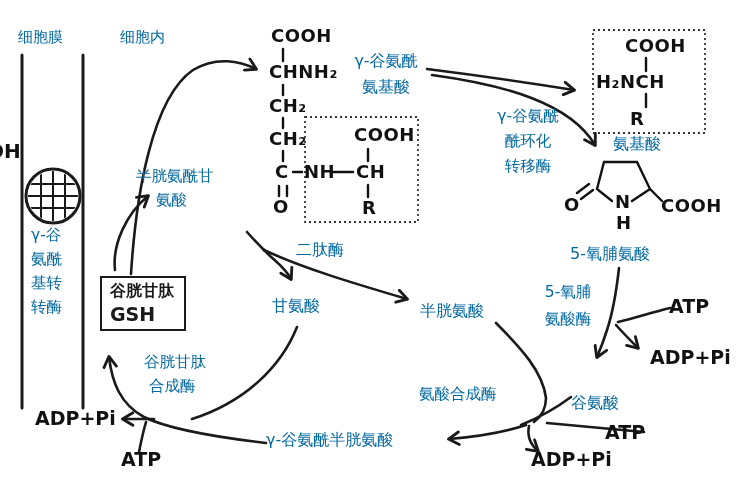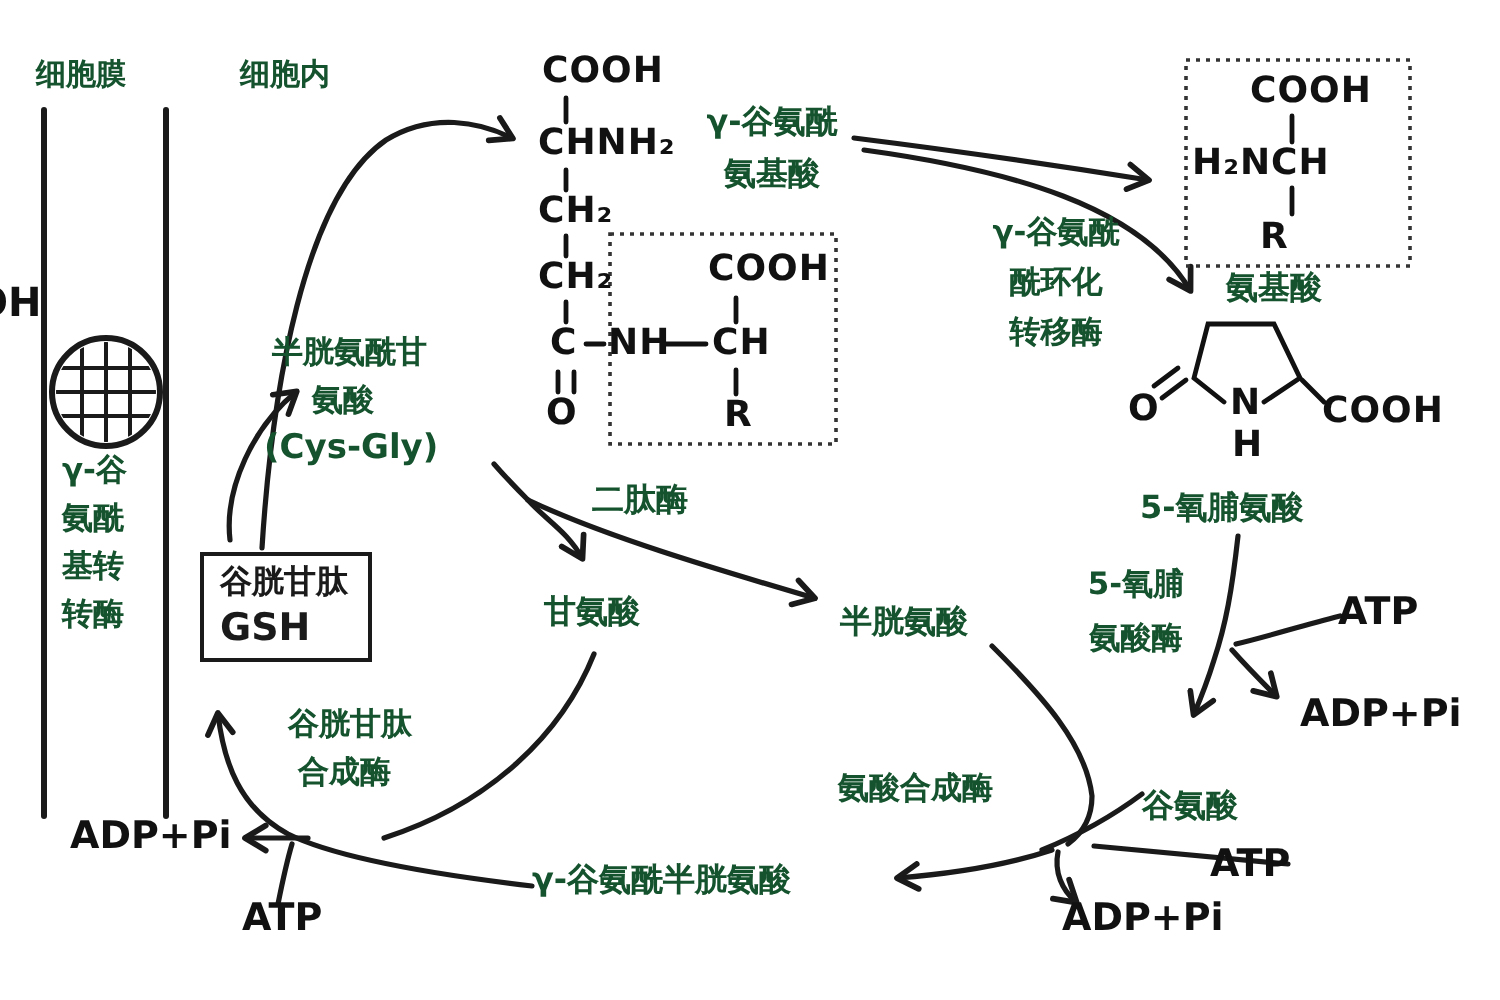--- a/index.html
+++ b/index.html
@@ -2,21 +2,21 @@
 <html><head>
 <meta charset="utf-8">
 <style>
   html,body{margin:0;padding:0;background:#fff;}
   #stage{
     position:relative;width:750px;height:500px;background:#ffffff;
     overflow:hidden;font-family:"DejaVu Sans","Liberation Sans",sans-serif;
     color:#1a1a1a;
   }
   #lines{position:absolute;left:0;top:0;width:750px;height:500px;}
-  .lbl{position:absolute;font-weight:700;color:#14532d;font-size:15px;
+  .lbl{position:absolute;font-weight:400;color:#0369a1;font-size:15px;
        line-height:1.15;white-space:nowrap;}
   .s16{font-size:16px;}
   .s15{font-size:15.5px;}
   .chem{position:absolute;font-weight:700;color:#111;font-size:18px;
         line-height:1;white-space:nowrap;letter-spacing:0.5px;}
   .cof{position:absolute;font-weight:700;color:#111;font-size:19px;
        line-height:1;white-space:nowrap;}
   .ctr{text-align:center;}
   #gsh-box{
     position:absolute;left:100px;top:276px;width:86px;height:55px;
@@ -134,21 +134,20 @@
   <div class="lbl s15 vcol" style="top:275px;">基转</div>
   <div class="lbl s15 vcol" style="top:299px;">转酶</div>
 
   <div id="gsh-box">
     <div class="l1">谷胱甘肽</div>
     <div class="l2">GSH</div>
   </div>
 
   <div class="lbl s15" style="left:136px;top:168px;">半胱氨酰甘</div>
   <div class="lbl s15" style="left:156px;top:192px;">氨酸</div>
-  <div class="lbl" style="left:132px;top:215px;font-size:17px;">(Cys-Gly)</div>
 
   <div class="lbl s16" style="left:296px;top:241px;">二肽酶</div>
   <div class="lbl s16" style="left:272px;top:297px;">甘氨酸</div>
   <div class="lbl s16" style="left:420px;top:302px;">半胱氨酸</div>
 
   <div class="lbl s16 ctr" style="left:338px;top:52px;width:96px;">γ-谷氨酰</div>
   <div class="lbl s16 ctr" style="left:338px;top:78px;width:96px;">氨基酸</div>
 
   <div class="lbl s15 ctr" style="left:482px;top:108px;width:92px;">γ-谷氨酰</div>
   <div class="lbl s15 ctr" style="left:482px;top:133px;width:92px;">酰环化</div>

